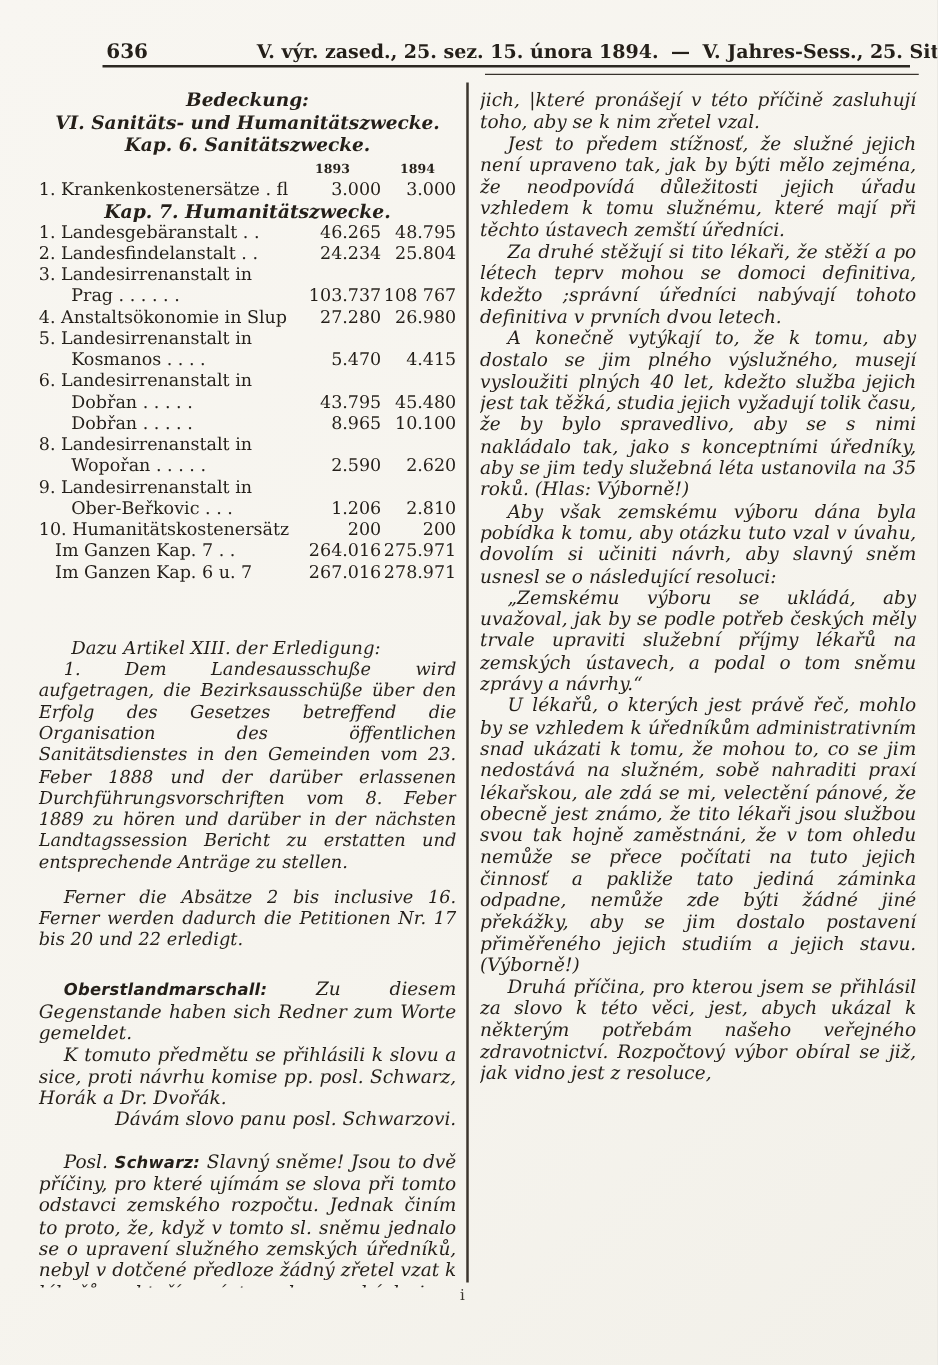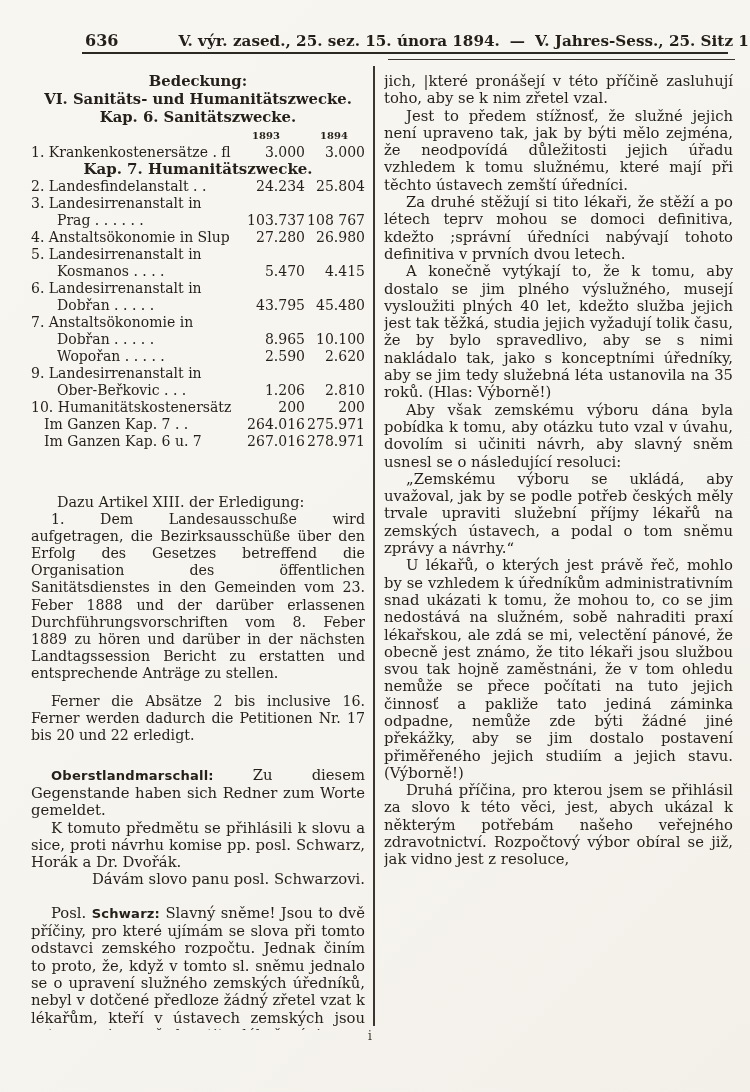--- a/index.html
+++ b/index.html
@@ -2,32 +2,32 @@
 <html><head>
 <meta charset="utf-8">
 <style>
   html,body {margin:0; padding:0; background:#e9e7e1;}
   .page {
     position:relative; width:750px; height:1092px; margin:0 auto;
     background:linear-gradient(135deg, #f8f6f1 0%, #f6f4ee 55%, #f2f0e9 100%);
     font-family:"DejaVu Serif","Liberation Serif",serif;
     color:#241f19; overflow:hidden;
   }
-  .header {position:absolute; top:31px; left:85px; right:20px; display:flex; align-items:baseline; font-weight:700; font-size:15.2px; white-space:nowrap;}
+  .header {position:absolute; top:31px; left:85px; right:20px; display:flex; align-items:baseline; font-weight:700; font-size:15.2px; white-space:nowrap;gap:27px;}
   .page-number {margin-right:60px; font-size:16px;}
   .header-title {display:flex; gap:10px;}
   .rule1 {position:absolute; top:52px; left:82px; width:646px; height:2px; background:#2c2822;}
   .rule2 {position:absolute; top:59px; left:388px; width:347px; height:1px; background:#38332c;}
   .divider {position:absolute; left:373px; top:66px; width:2px; height:960px; background:#3c362e;}
 
   .col {position:absolute; top:72px; height:958px; overflow:hidden; font-size:14.8px; line-height:17.3px; text-align:justify;}
   .col-left {left:31px; width:334px;}
   .col-right {left:384px; width:349px;}
 
-  p {margin:0; padding:0;}
+  p {margin:0; padding:0;font-style:italic;}
   .thead {text-align:center; font-weight:700; font-size:14.8px; line-height:18.2px; text-indent:0;}
   .year-row {display:flex; font-size:10px; line-height:17px; font-weight:700;}
   .year-spacer {flex:1 1 auto;}
   .y93 {flex:0 0 74px; text-align:center;}
   .y94 {flex:0 0 62px; text-align:center;}
 
   .trow {display:flex; align-items:baseline; font-size:14px; line-height:17px; white-space:nowrap;}
   .tlabel {flex:1 1 auto; overflow:hidden; text-align:left;}
   .t93 {flex:0 0 74px; text-align:right;}
   .t94 {flex:0 0 60px; text-align:right;}
@@ -76,20 +76,25 @@
     </div>
 
     <div id="budget-rows">
         <div class="trow">
     <span class="tlabel">1. Krankenkostenersätze . fl.</span>
     <span class="t93">3.000</span>
     <span class="t94">3.000</span>
   </div>
         <p class="tsub">Kap. 7. Humanitätszwecke.</p>
         <div class="trow">
+    <span class="tlabel">1. Landesgebäranstalt . .</span>
+    <span class="t93">46.265</span>
+    <span class="t94">48.795</span>
+  </div>
+        <div class="trow">
     <span class="tlabel">2. Landesfindelanstalt . .</span>
     <span class="t93">24.234</span>
     <span class="t94">25.804</span>
   </div>
         <div class="trow">
     <span class="tlabel">3. Landesirrenanstalt in</span>
     <span class="t93"></span>
     <span class="t94"></span>
   </div>
         <div class="trow">
@@ -116,28 +121,28 @@
     <span class="tlabel">6. Landesirrenanstalt in</span>
     <span class="t93"></span>
     <span class="t94"></span>
   </div>
         <div class="trow">
     <span class="tlabel indent1">Dobřan . . . . .</span>
     <span class="t93">43.795</span>
     <span class="t94">45.480</span>
   </div>
         <div class="trow">
-    <span class="tlabel">7. Anstaltsökonomie in</span>
-    <span class="t93"></span>
-    <span class="t94"></span>
-  </div>
-        <div class="trow">
     <span class="tlabel indent1">Dobřan . . . . .</span>
     <span class="t93">8.965</span>
     <span class="t94">10.100</span>
+  </div>
+        <div class="trow">
+    <span class="tlabel">8. Landesirrenanstalt in</span>
+    <span class="t93"></span>
+    <span class="t94"></span>
   </div>
         <div class="trow">
     <span class="tlabel indent1">Wopořan . . . . .</span>
     <span class="t93">2.590</span>
     <span class="t94">2.620</span>
   </div>
         <div class="trow">
     <span class="tlabel">9. Landesirrenanstalt in</span>
     <span class="t93"></span>
     <span class="t94"></span>

